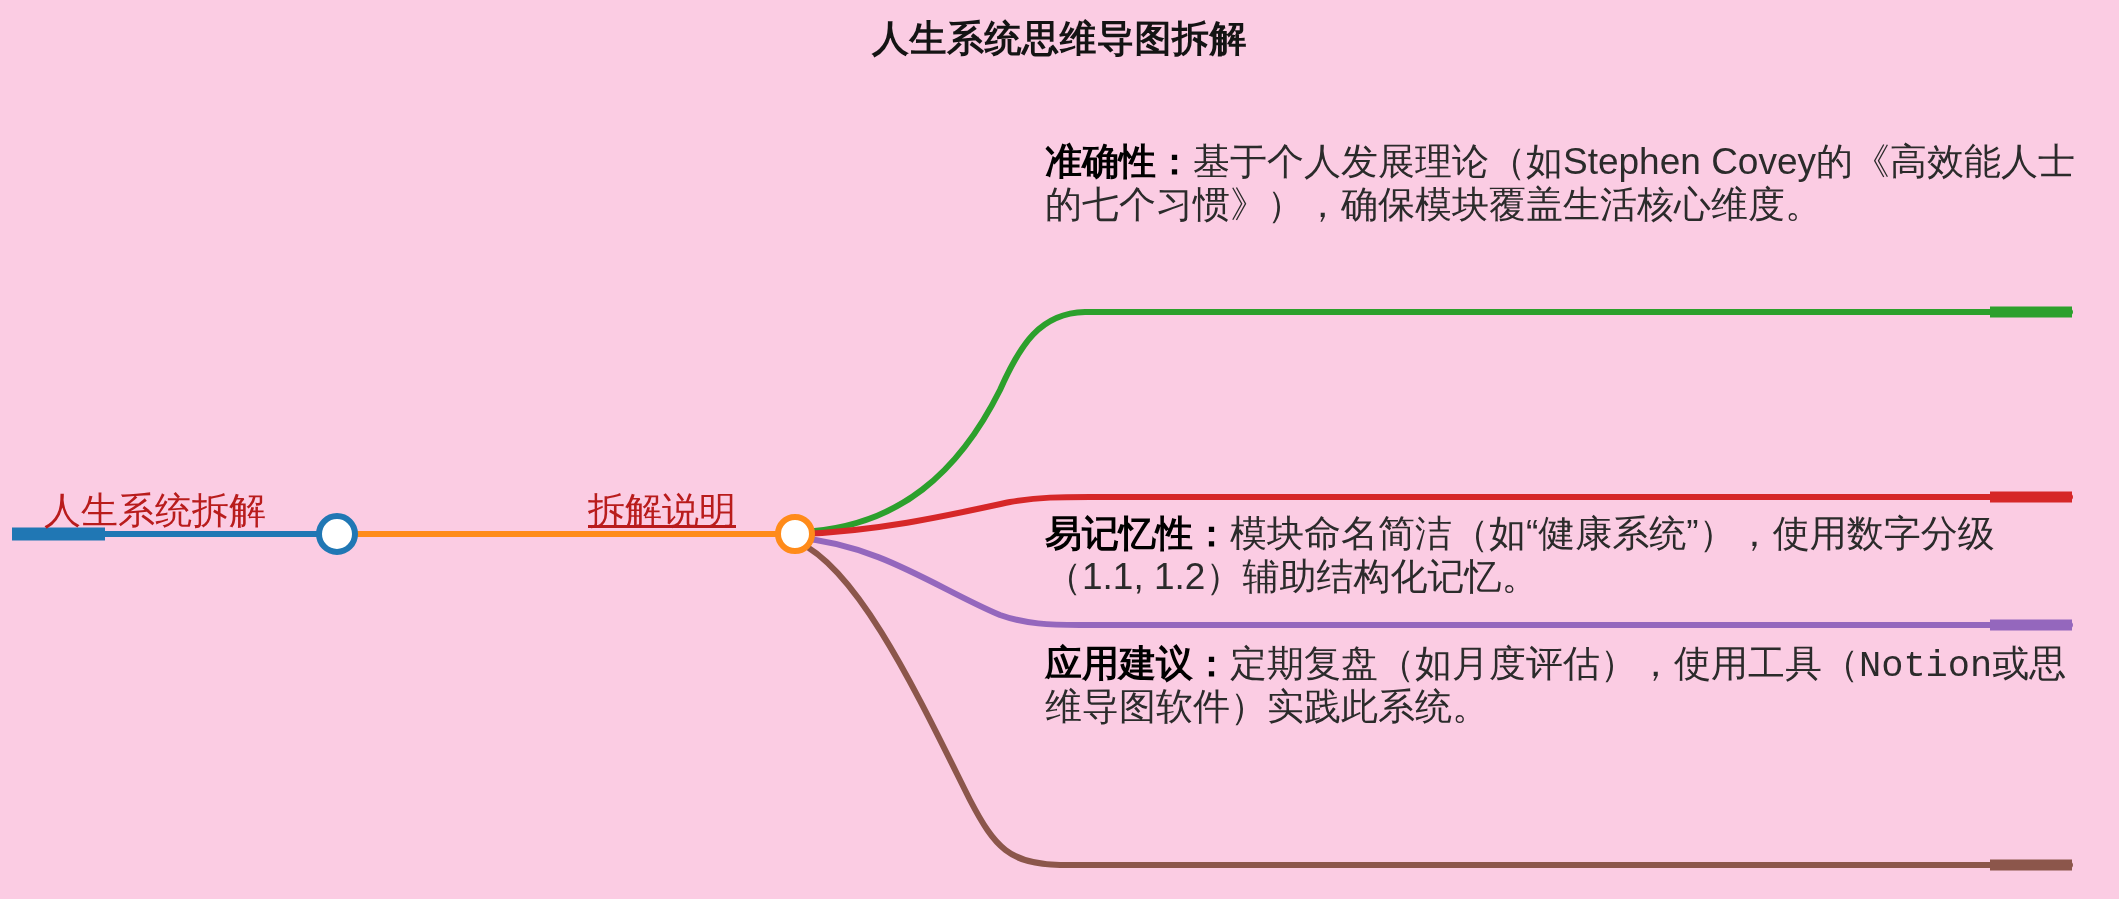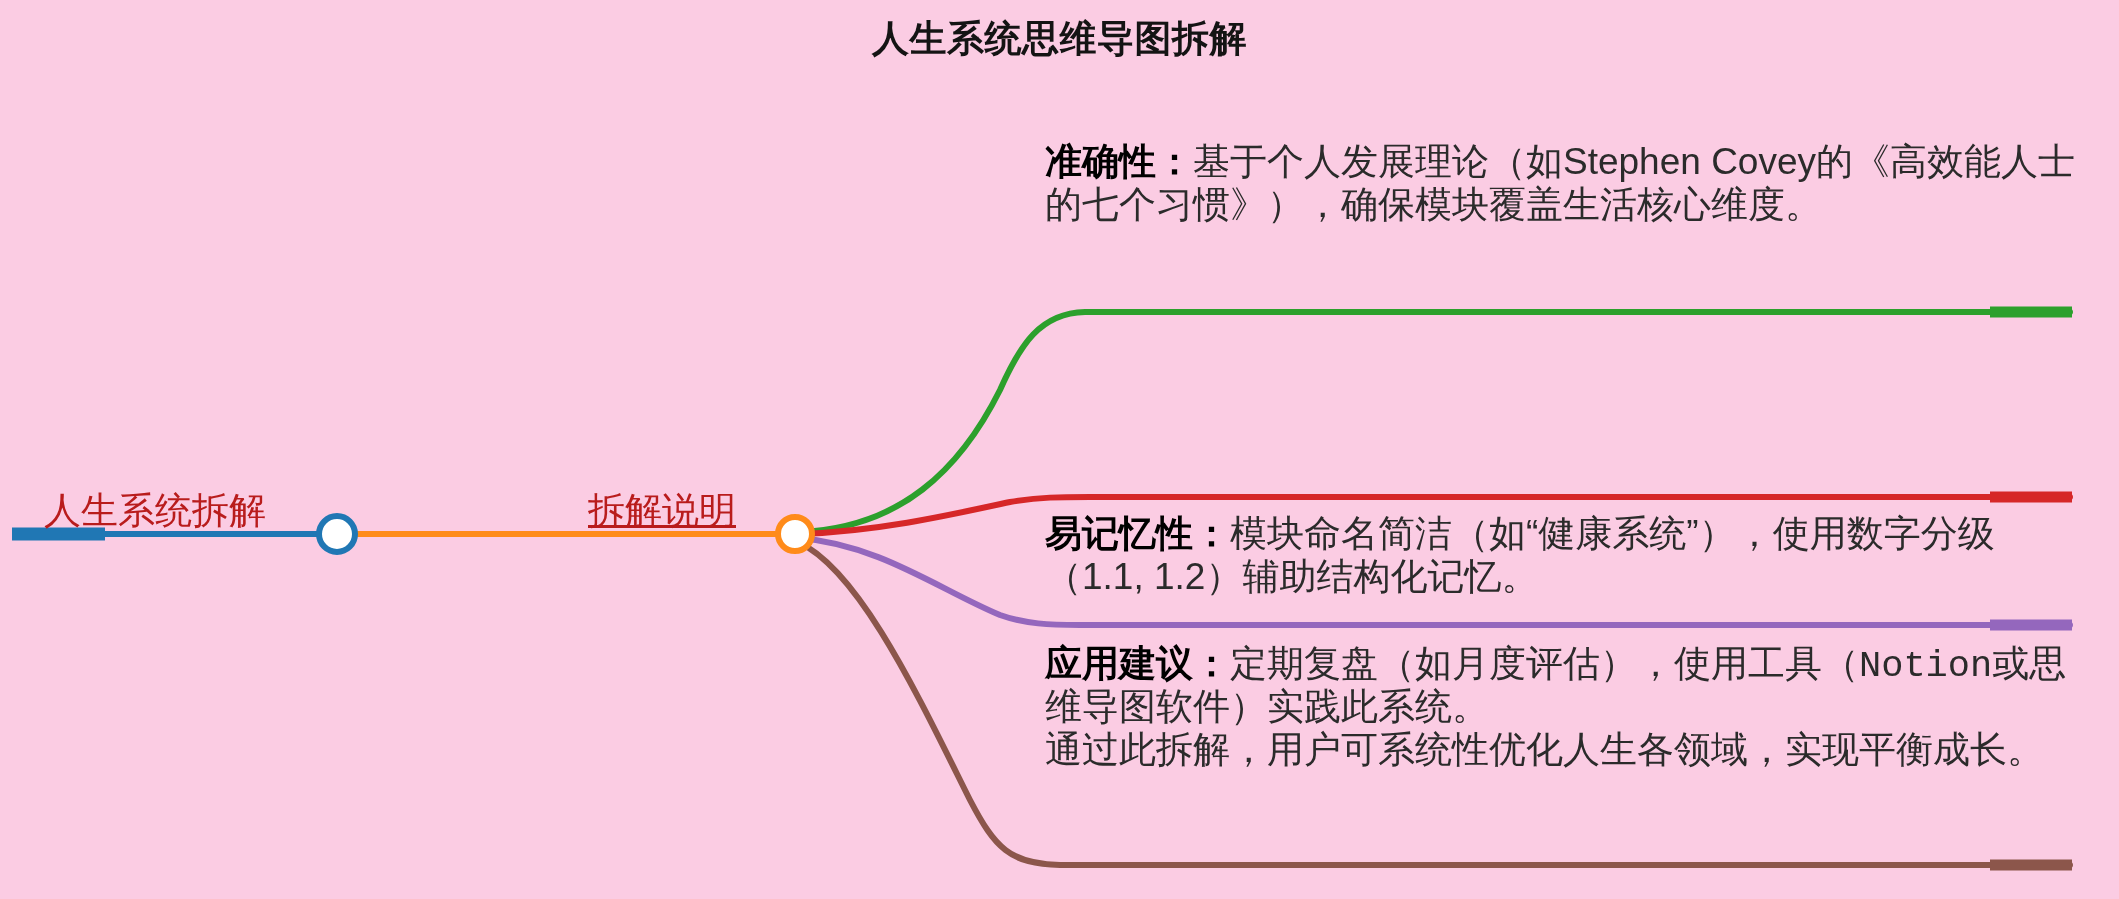--- a/index.html
+++ b/index.html
@@ -130,16 +130,15 @@
     <b>准确性</b><b>：</b><span>基于个人发展理论（如Stephen Covey的《高效能人士的七个习惯》），确保模块覆盖生活核心维度。</span>
   </div>
 
 
   <div class="leaf" id="leaf-3">
     <b>易记忆性</b><b>：</b><span>模块命名简洁（如“健康系统”），使用数字分级（1.1, 1.2）辅助结构化记忆。</span>
   </div>
 
   <div class="leaf" id="leaf-4">
     <b>应用建议</b><b>：</b><span>定期复盘（如月度评估），使用工具（Notion或思维导图软件）实践此系统。</span>
-    <span class="sub-line">通过此拆解，用户可系统性优化人生各领域，实现平衡成长。</span>
   </div>
 
 </div>
 
 </body></html>

